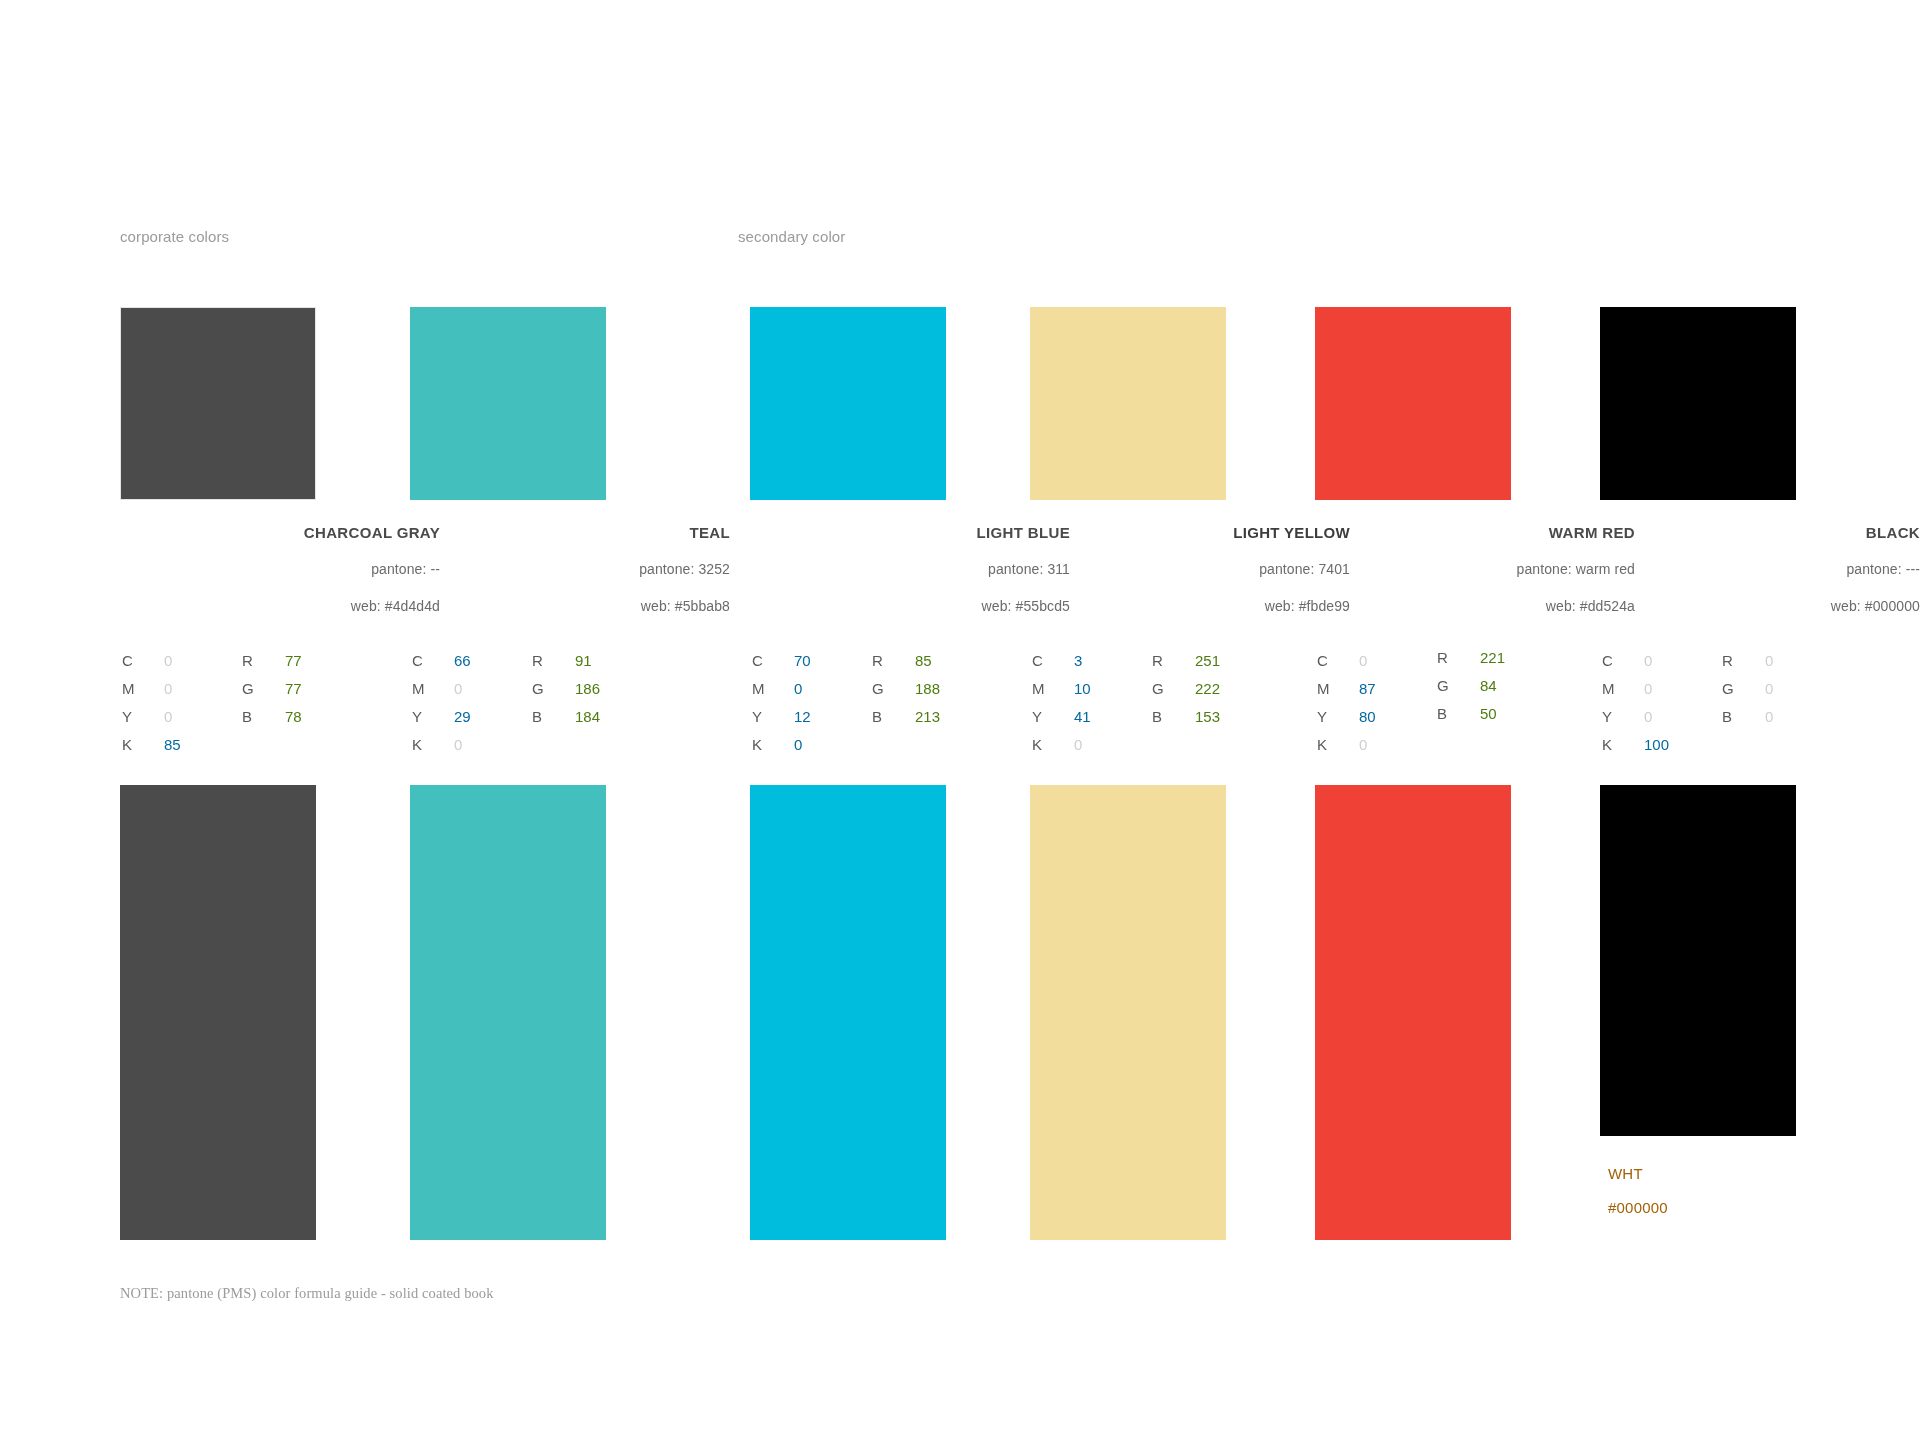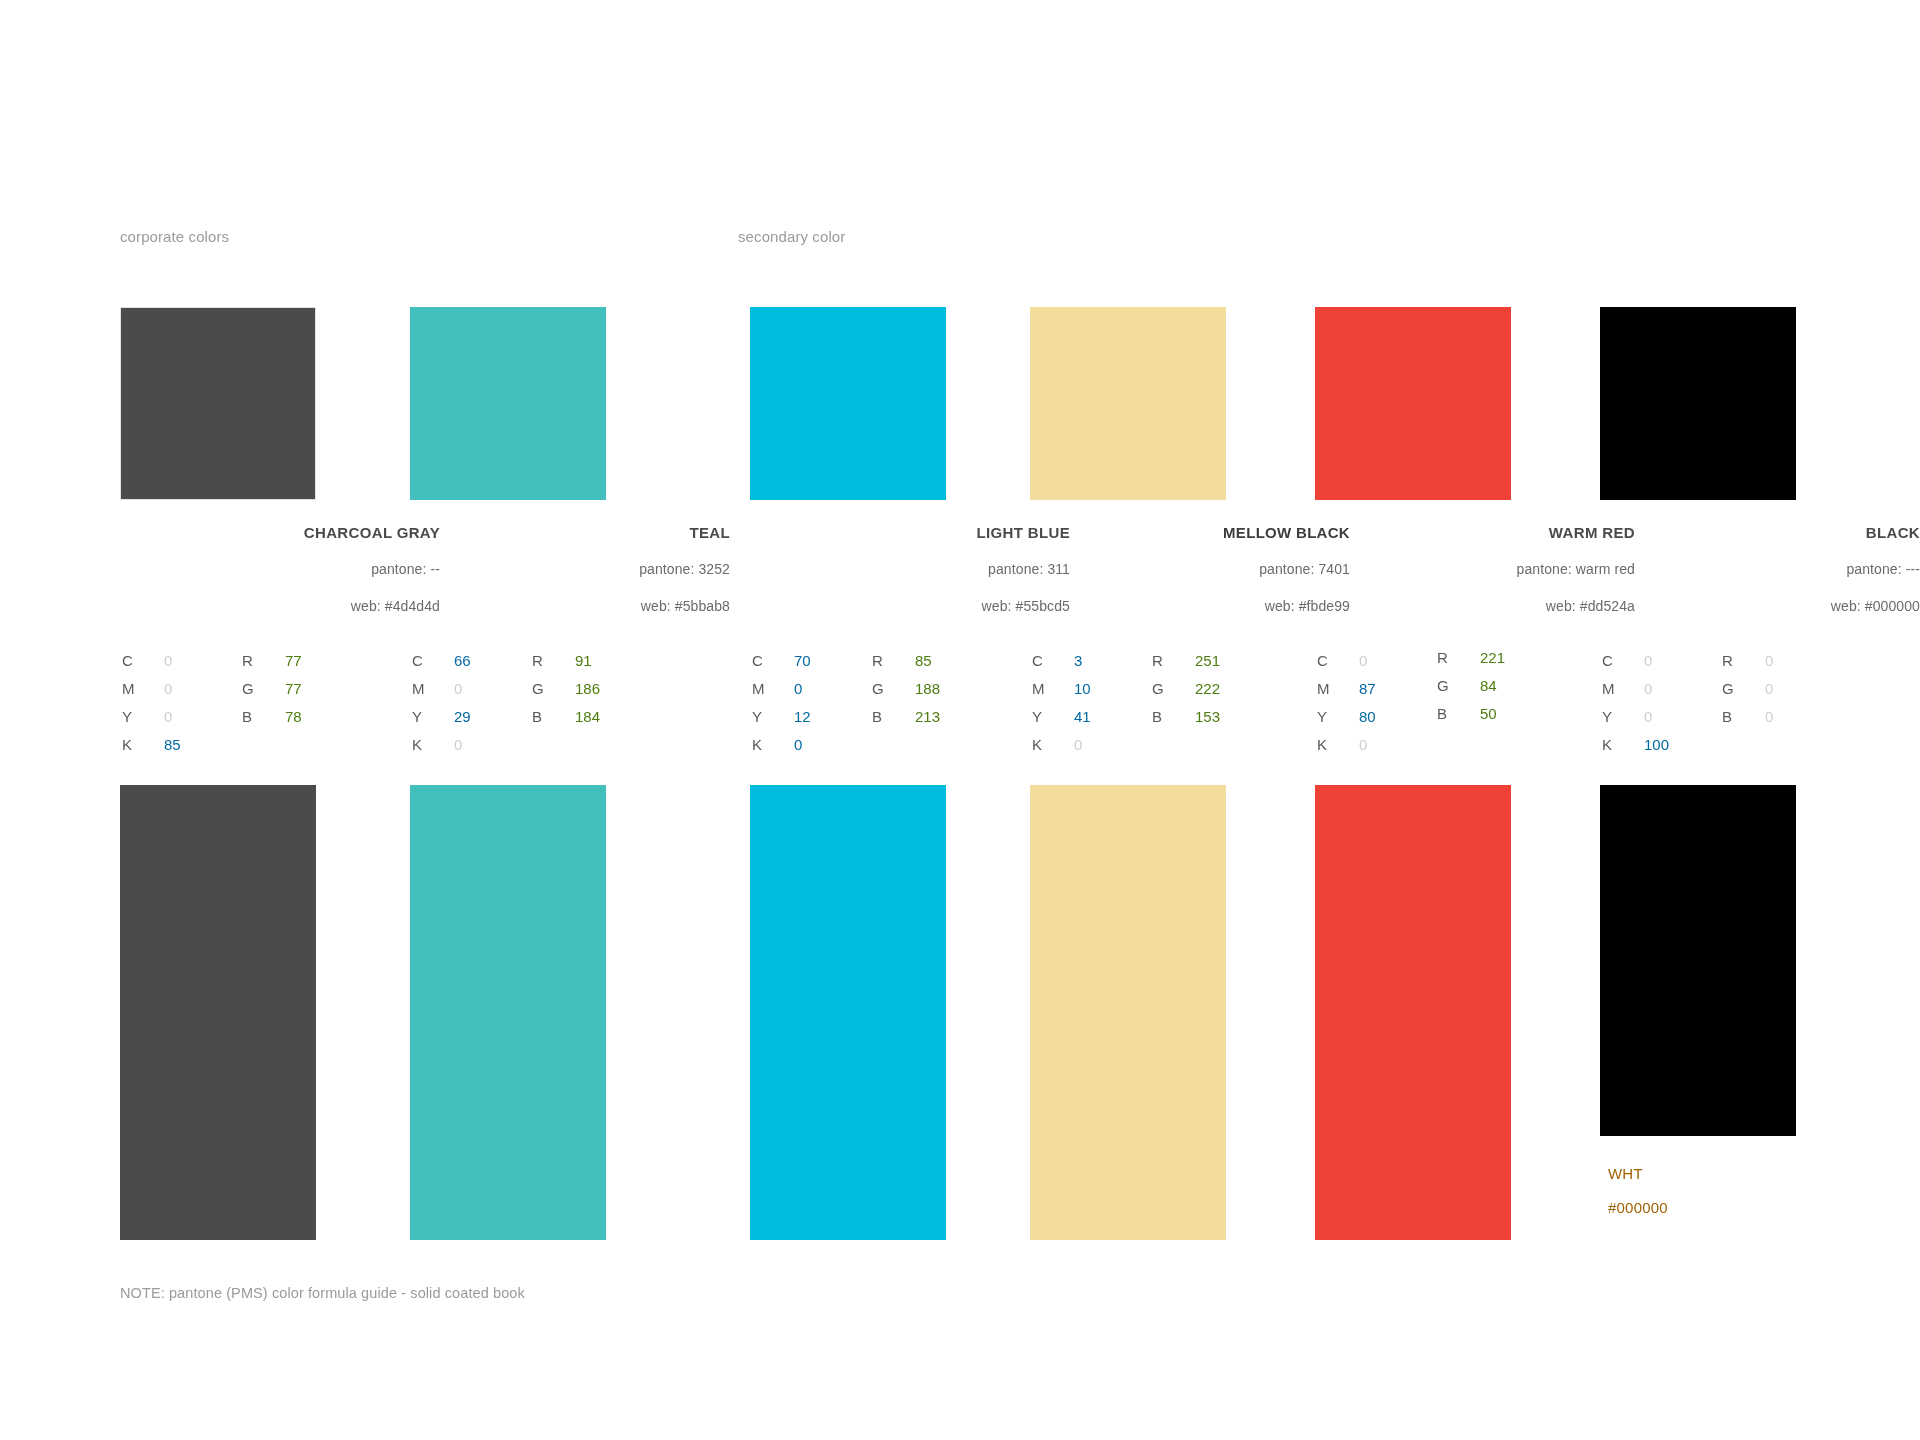--- a/index.html
+++ b/index.html
@@ -74,20 +74,21 @@
     margin-bottom:17px;
     letter-spacing:.2px;
   }
 
   .note{
     position:absolute;
     font-size:14.5px;
     color:#9b9b9b;
     white-space:nowrap;
     letter-spacing:.1px;
+    font-family:Liberation Serif, serif;
   }
 </style>
 </head>
 <body>
 
 <div class="canvas">
 
   <div class="section-head" style="left:120px;top:228px;">corporate colors</div>
   <div class="section-head" style="left:738px;top:228px;">secondary color</div>
 
@@ -189,21 +190,21 @@
           <span class="vk">K</span>
           <span class="vv">0</span>
         </div>
     </div>
     <div class="swatch-bot" style="top:478px;height:455px;background:#00bcdd"></div>
   </div>
 
   <div class="col" style="left:1030px;top:307px;">
     <div class="swatch-top" style="background:#f2dd9c"></div>
     <div class="meta">
-      <div class="cname heavy">MELLOW BLACK</div>
+      <div class="cname heavy">LIGHT YELLOW</div>
       <div class="cline">pantone: 7401</div>
       <div class="cline">web: #fbde99</div>
     </div>
     <div class="vals">
       <div class="vrow">
           <span class="vk">C</span>
           <span class="vv">3</span>
           <span class="rk">R</span>
           <span class="rv">251</span>
         </div>

